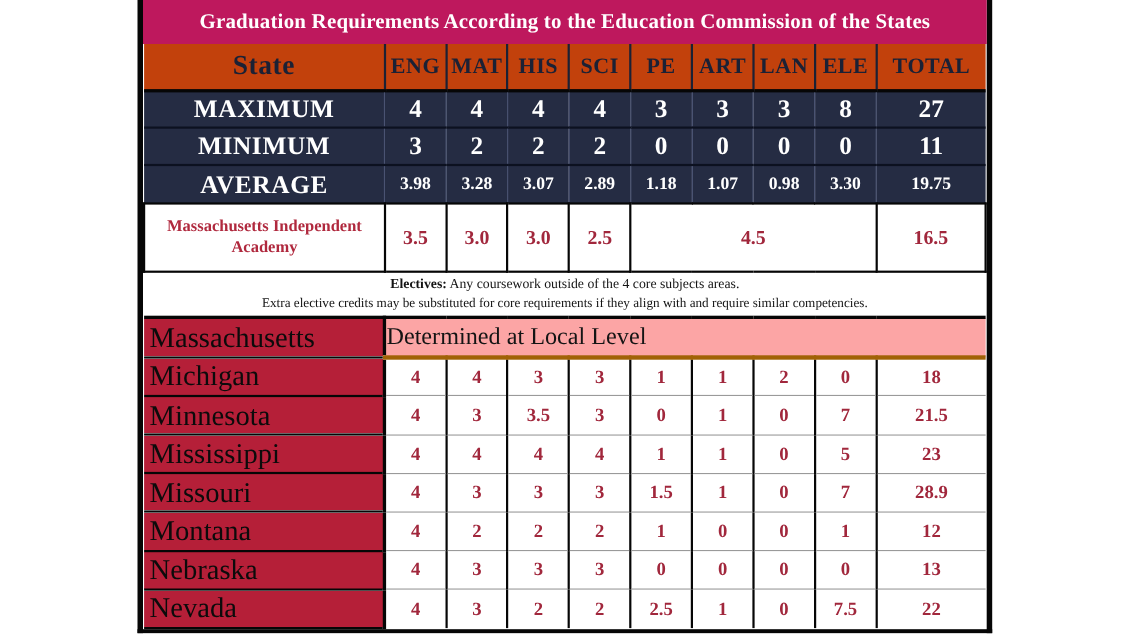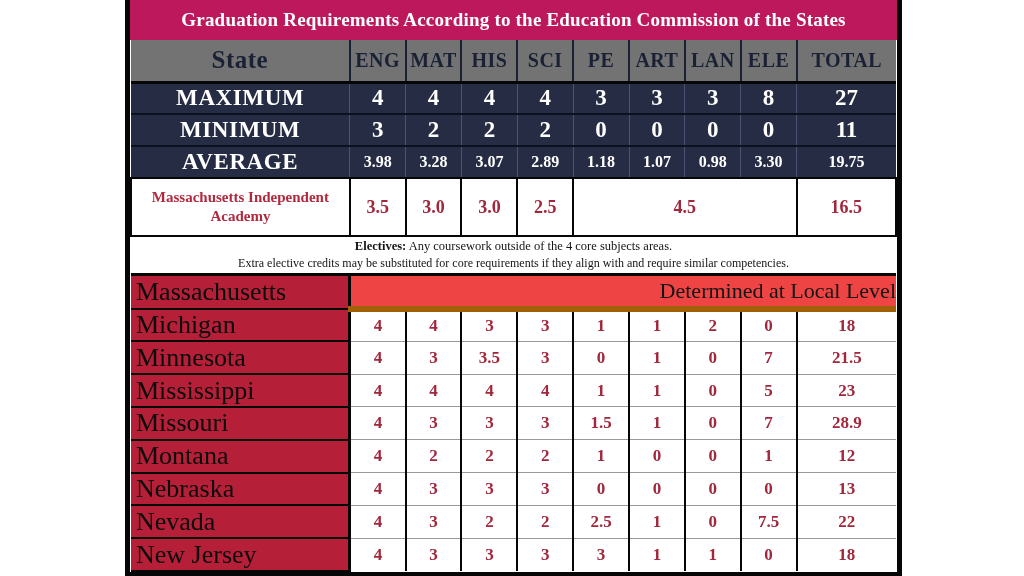--- a/index.html
+++ b/index.html
@@ -12,21 +12,21 @@
   .title-bar { flex:0 0 40px; background:#be185d; color:#ffffff; display:flex;
                align-items:center; justify-content:center; font-size:19px; font-weight:bold;
                letter-spacing:0.2px; }
   table { width:100%; border-collapse:collapse; table-layout:fixed; flex:1 1 auto; }
   col.c-state { width:28.6%; }
   col.c-num   { width:7.3%; }
   col.c-total { width:13.0%; }
 
   
   tr.header-row { height:42px; }
-  tr.header-row th { background:#737373; color:#1B2135; font-weight:bold; font-size:20px;
+  tr.header-row th { background:#c2410c; color:#1B2135; font-weight:bold; font-size:20px;
                      letter-spacing:0.5px; border-left:2px solid #1b2135;
                      border-bottom:3px solid #060606; text-align:center; vertical-align:middle; }
   tr.header-row th:first-child { border-left:none; font-size:25px; }
 
   
   tr.navy-row { height:31px; }
   tr.navy-row td { background:#252C43; color:#ffffff; text-align:center; vertical-align:middle;
                    font-weight:bold; border-left:1px solid #4a5372; border-top:2px solid #0c1120; }
   tr.navy-row td:first-child { border-left:none; }
   td.navy-label { font-size:23px; letter-spacing:0.6px; }
@@ -46,22 +46,22 @@
   td.electives-cell { background:#ffffff; border-top:2px solid #060606; border-bottom:3px solid #060606;
                       text-align:center; vertical-align:middle; color:#141414; }
   .elect-line1 { font-size:12.5px; margin-bottom:2px; }
   .elect-line2 { font-size:12px; }
 
   
   td.state-label { background:#B51F38; color:#0b0b0b; font-size:26px; padding-left:5px;
                    text-align:left; vertical-align:middle; white-space:nowrap; overflow:hidden;
                    border-bottom:2px solid #060606; border-right:3px solid #060606; }
   tr.mass-row { height:33px; }
-  td.mass-merged { background:#ef4444; color:#141414; font-size:22px; text-align:right;
-                   vertical-align:middle; border-bottom:6px solid #a16207; }
+  td.mass-merged { background:#fca5a5; color:#141414; font-size:22px; text-align:left;
+                   vertical-align:middle; border-bottom:4px solid #a16207; }
   tr.state-row { height:32px; }
   td.state-val { background:#ffffff; color:#A1273C; font-size:17px; font-weight:bold;
                  text-align:center; vertical-align:middle;
                  border-left:2px solid #060606; border-top:1px solid #9a9a9a; }
 </style>
 </head>
 <body>
 
 <div class="page">
   <div class="doc">
@@ -226,28 +226,16 @@
             <td class="state-val">4</td>
             <td class="state-val">3</td>
             <td class="state-val">2</td>
             <td class="state-val">2</td>
             <td class="state-val">2.5</td>
             <td class="state-val">1</td>
             <td class="state-val">0</td>
             <td class="state-val">7.5</td>
             <td class="state-val">22</td>
           </tr>
-          <tr class="state-row">
-            <td class="state-label">New Jersey</td>
-            <td class="state-val">4</td>
-            <td class="state-val">3</td>
-            <td class="state-val">3</td>
-            <td class="state-val">3</td>
-            <td class="state-val">3</td>
-            <td class="state-val">1</td>
-            <td class="state-val">1</td>
-            <td class="state-val">0</td>
-            <td class="state-val">18</td>
-          </tr>
         </tbody>
     </table>
   </div>
 </div>
 
 </body></html>

